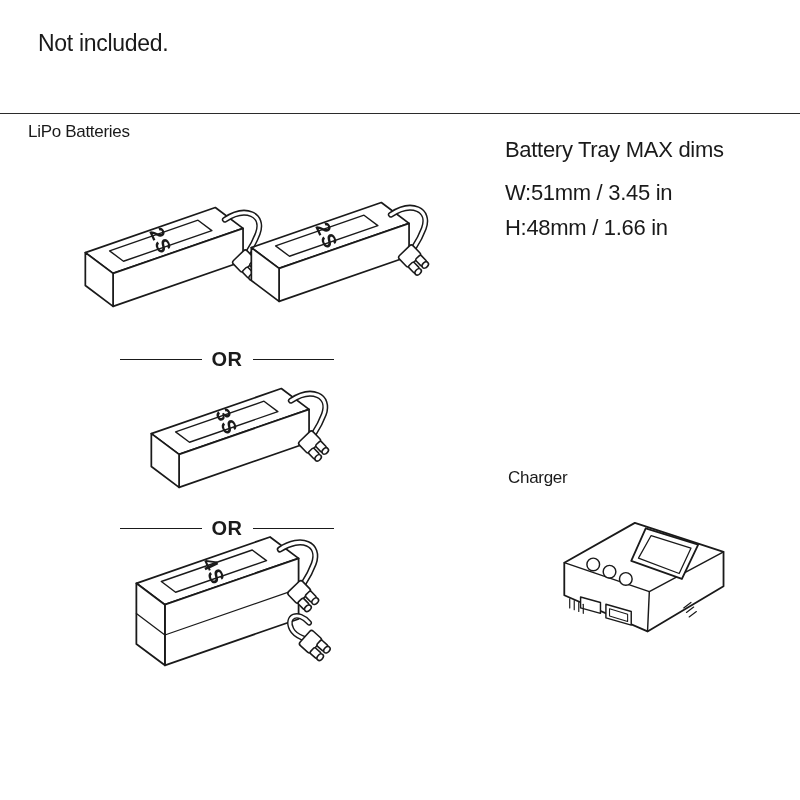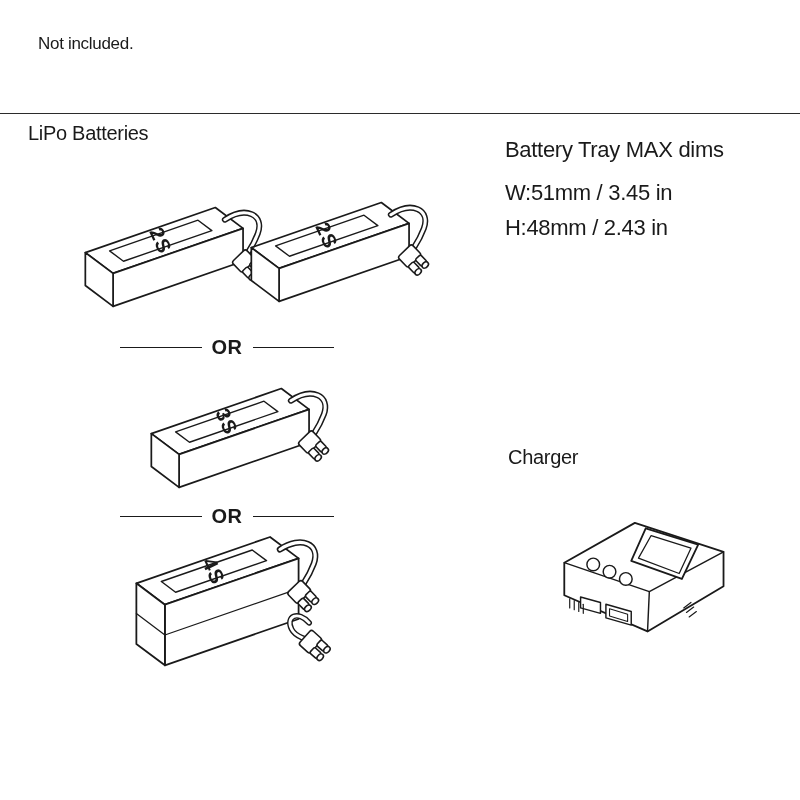--- a/index.html
+++ b/index.html
@@ -1,28 +1,28 @@
 <!DOCTYPE html>
 <html><head>
 <meta charset="utf-8">
 <style>
   html,body{margin:0;padding:0;}
   body{
     width:800px;height:800px;background:#ffffff;position:relative;overflow:hidden;
     font-family:"Liberation Sans",sans-serif;color:#1a1a1a;
   }
   .abs{position:absolute;}
-  .header-line{font-size:17px;letter-spacing:-0.3px;line-height:31px;}
+  .header-line{font-size:23px;letter-spacing:-0.3px;line-height:31px;}
   .rule{left:0;top:113px;width:800px;border-top:1.2px solid #2b2b2b;}
-  .section-title{font-size:20px;letter-spacing:-0.3px;}
+  .section-title{font-size:17px;letter-spacing:-0.3px;}
   .dims-block{font-size:22px;letter-spacing:-0.3px;line-height:35px;}
   .dims-block .dims-title{margin-bottom:8px;}
   .or-row{display:flex;align-items:center;}
   .or-line{flex:1;border-top:1.4px solid #1a1a1a;}
-  .or-text{font-size:20px;font-weight:bold;margin:0 10px;letter-spacing:0.5px;}
+  .or-text{font-size:20px;font-weight:bold;margin:12px 10px;letter-spacing:0.5px;}
   svg{display:block;}
   .blabel{
     font-family:"Liberation Sans",sans-serif;
     font-weight:bold;font-size:23px;letter-spacing:1px;
     fill:#1a1a1a;text-anchor:middle;dominant-baseline:central;
   }
   .line-art{stroke:#1a1a1a;fill:#ffffff;stroke-linejoin:round;stroke-linecap:round;}
 </style>
 </head>
 <body>
@@ -66,21 +66,21 @@
   <div class="header-line">Not included.</div>
 </div>
 
 <div class="abs rule"></div>
 
 <div class="abs section-title" style="left:28px;top:122px;">LiPo Batteries</div>
 
 <div class="abs dims-block" style="left:505px;top:132px;">
   <div class="dims-title">Battery Tray MAX dims</div>
   <div>W:51mm / 3.45 in</div>
-  <div>H:48mm / 2.43 in</div>
+  <div>H:48mm / 1.66 in</div>
 </div>
 
 <svg class="abs" style="left:72px;top:185px;" width="200" height="130" viewBox="0 0 230 150">
   <use href="#battery-box"></use>
   <text class="blabel" x="102" y="64" transform="rotate(65 102 64)">2S</text>
 </svg>
 
 <svg class="abs" style="left:238px;top:180px;" width="200" height="130" viewBox="0 0 230 150">
   <use href="#battery-box"></use>
   <text class="blabel" x="102" y="64" transform="rotate(65 102 64)">2S</text>
@@ -107,21 +107,21 @@
   <use href="#battery-tall"></use>
   <text class="blabel" x="102" y="48" transform="rotate(65 102 48)">4S</text>
 </svg>
 
 <svg class="abs" style="left:282px;top:602px;" width="64" height="64" viewBox="0 0 80 80">
   <path d="M 34,26 C 20,10 4,18 12,34 C 16,42 24,44 28,46" fill="none" stroke="#1a1a1a" stroke-width="7" stroke-linecap="round"></path>
   <path d="M 34,26 C 20,10 4,18 12,34 C 16,42 24,44 28,46" fill="none" stroke="#ffffff" stroke-width="3.5" stroke-linecap="round"></path>
   <use href="#conn" transform="translate(36,50) rotate(42) scale(1.1)"></use>
 </svg>
 
-<div class="abs section-title" style="left:508px;top:446px;">Charger</div>
+<div class="abs section-title" style="left:508px;top:468px;">Charger</div>
 
 <svg class="abs" style="left:548px;top:492px;" width="190" height="154" viewBox="0 0 210 170">
   <g class="line-art" stroke-width="2">
     <polygon points="18,78 96,34 194,66 194,104 110,154 18,114"></polygon>
     <polyline points="18,78 112,110 194,66" fill="none" stroke-width="1.6"></polyline>
     <line x1="112" y1="110" x2="110" y2="154" stroke-width="1.6"></line>
 
     <polygon points="108,40 166,58 148,96 92,76"></polygon>
     <polygon points="114,48 158,62 145,90 100,73" stroke-width="1.4"></polygon>
 

